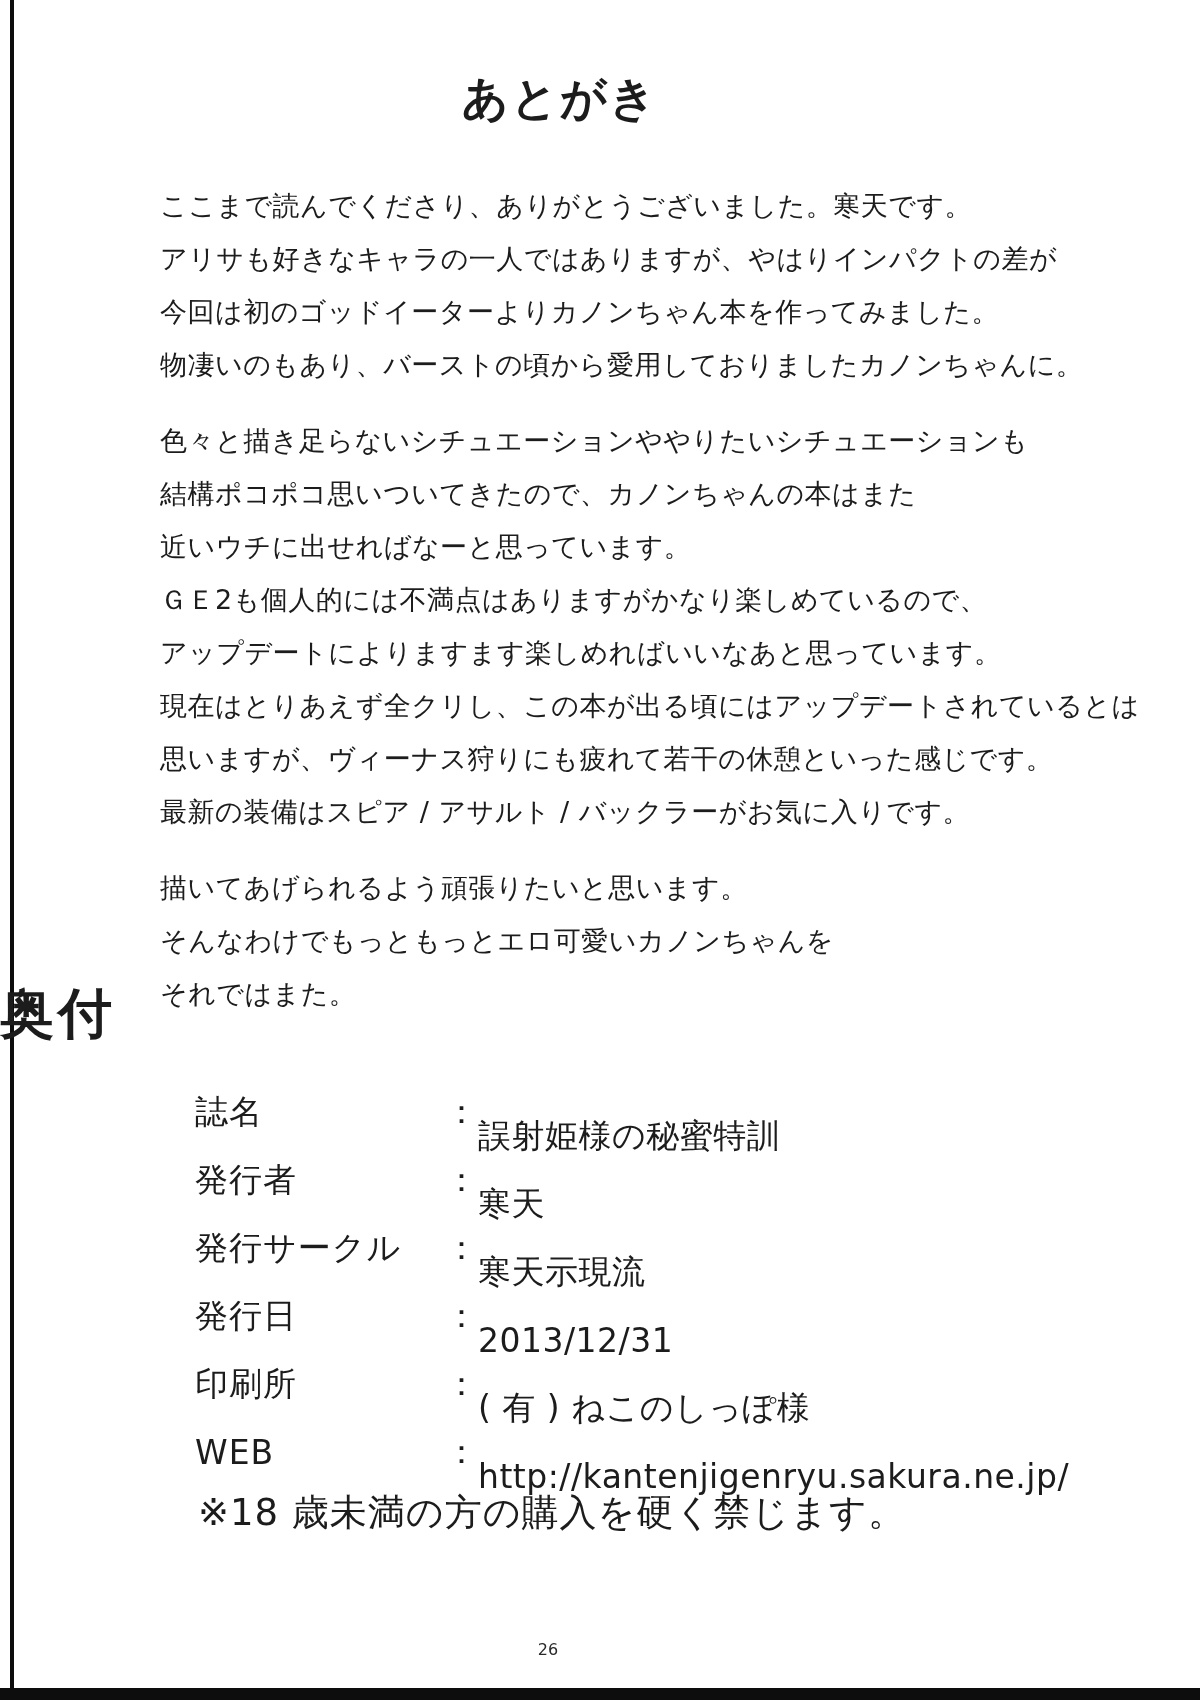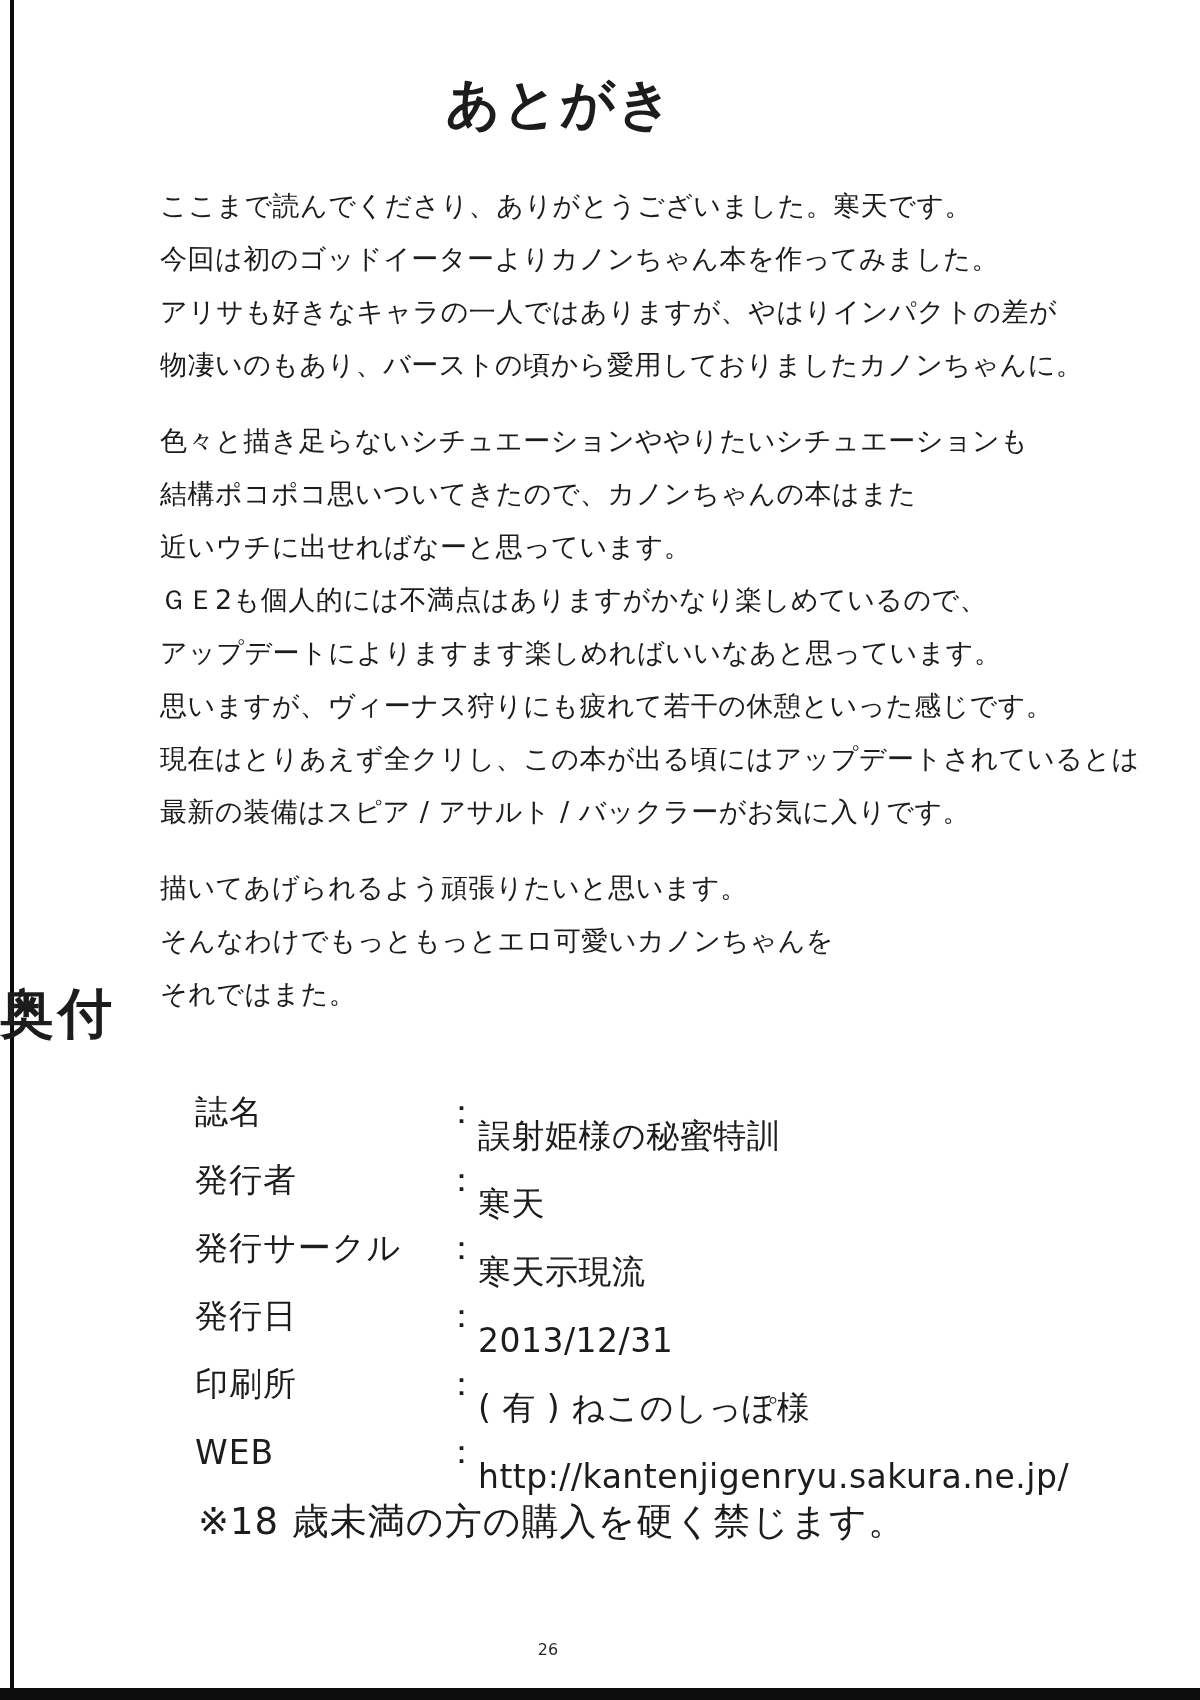--- a/index.html
+++ b/index.html
@@ -23,21 +23,21 @@
     position: absolute;
     left: 0; right: 0; bottom: 0;
     height: 12px;
     background: #0d0d0d;
   }
   .afterword-title {
     position: absolute;
     left: 0; top: 68px;
     width: 1080px;
     text-align: center;
-    font-size: 54px;
+    font-size: 46px;
     font-weight: 600;
     letter-spacing: 2px;
     padding-left: 40px;
   }
   .afterword-body {
     position: absolute;
     left: 160px; top: 172px;
     width: 940px;
     font-size: 27px;
   }
@@ -76,21 +76,20 @@
   }
   .colophon-colon { flex: 0 0 auto; }
   .colophon-value { flex: 0 0 auto; letter-spacing: 0.5px; margin-top: 48px; }
   .warning-line {
     position: absolute;
     left: 198px; top: 1488px;
     font-size: 37px;
     font-weight: 500;
     letter-spacing: 1px;
     white-space: nowrap;
-    margin-top: 9px;
   }
   .page-number {
     position: absolute;
     left: 0; top: 1640px;
     width: 1096px;
     text-align: center;
     font-size: 16px;
     color: #2a2a2a;
   }
 </style>
@@ -98,32 +97,32 @@
 <body>
 
 <div class="left-border"></div>
 <div class="bottom-border"></div>
 
 <h1 class="afterword-title">あとがき</h1>
 
 <div class="afterword-body">
   <div class="paragraph">
     <div class="text-line">ここまで読んでくださり、ありがとうございました。寒天です。</div>
+    <div class="text-line">アリサも好きなキャラの一人ではありますが、やはりインパクトの差が</div>
     <div class="text-line">今回は初のゴッドイーターよりカノンちゃん本を作ってみました。</div>
-    <div class="text-line">アリサも好きなキャラの一人ではありますが、やはりインパクトの差が</div>
     <div class="text-line">物凄いのもあり、バーストの頃から愛用しておりましたカノンちゃんに。</div>
   </div>
   <div class="paragraph">
     <div class="text-line">色々と描き足らないシチュエーションややりたいシチュエーションも</div>
     <div class="text-line">結構ポコポコ思いついてきたので、カノンちゃんの本はまた</div>
     <div class="text-line">近いウチに出せればなーと思っています。</div>
     <div class="text-line">ＧＥ2も個人的には不満点はありますがかなり楽しめているので、</div>
     <div class="text-line">アップデートによりますます楽しめればいいなあと思っています。</div>
+    <div class="text-line">現在はとりあえず全クリし、この本が出る頃にはアップデートされているとは</div>
     <div class="text-line">思いますが、ヴィーナス狩りにも疲れて若干の休憩といった感じです。</div>
-    <div class="text-line">現在はとりあえず全クリし、この本が出る頃にはアップデートされているとは</div>
     <div class="text-line">最新の装備はスピア / アサルト / バックラーがお気に入りです。</div>
   </div>
   <div class="paragraph">
     <div class="text-line">描いてあげられるよう頑張りたいと思います。</div>
     <div class="text-line">そんなわけでもっともっとエロ可愛いカノンちゃんを</div>
     <div class="text-line">それではまた。</div>
   </div>
 </div>
 
 <h2 class="colophon-title">奥付</h2>

